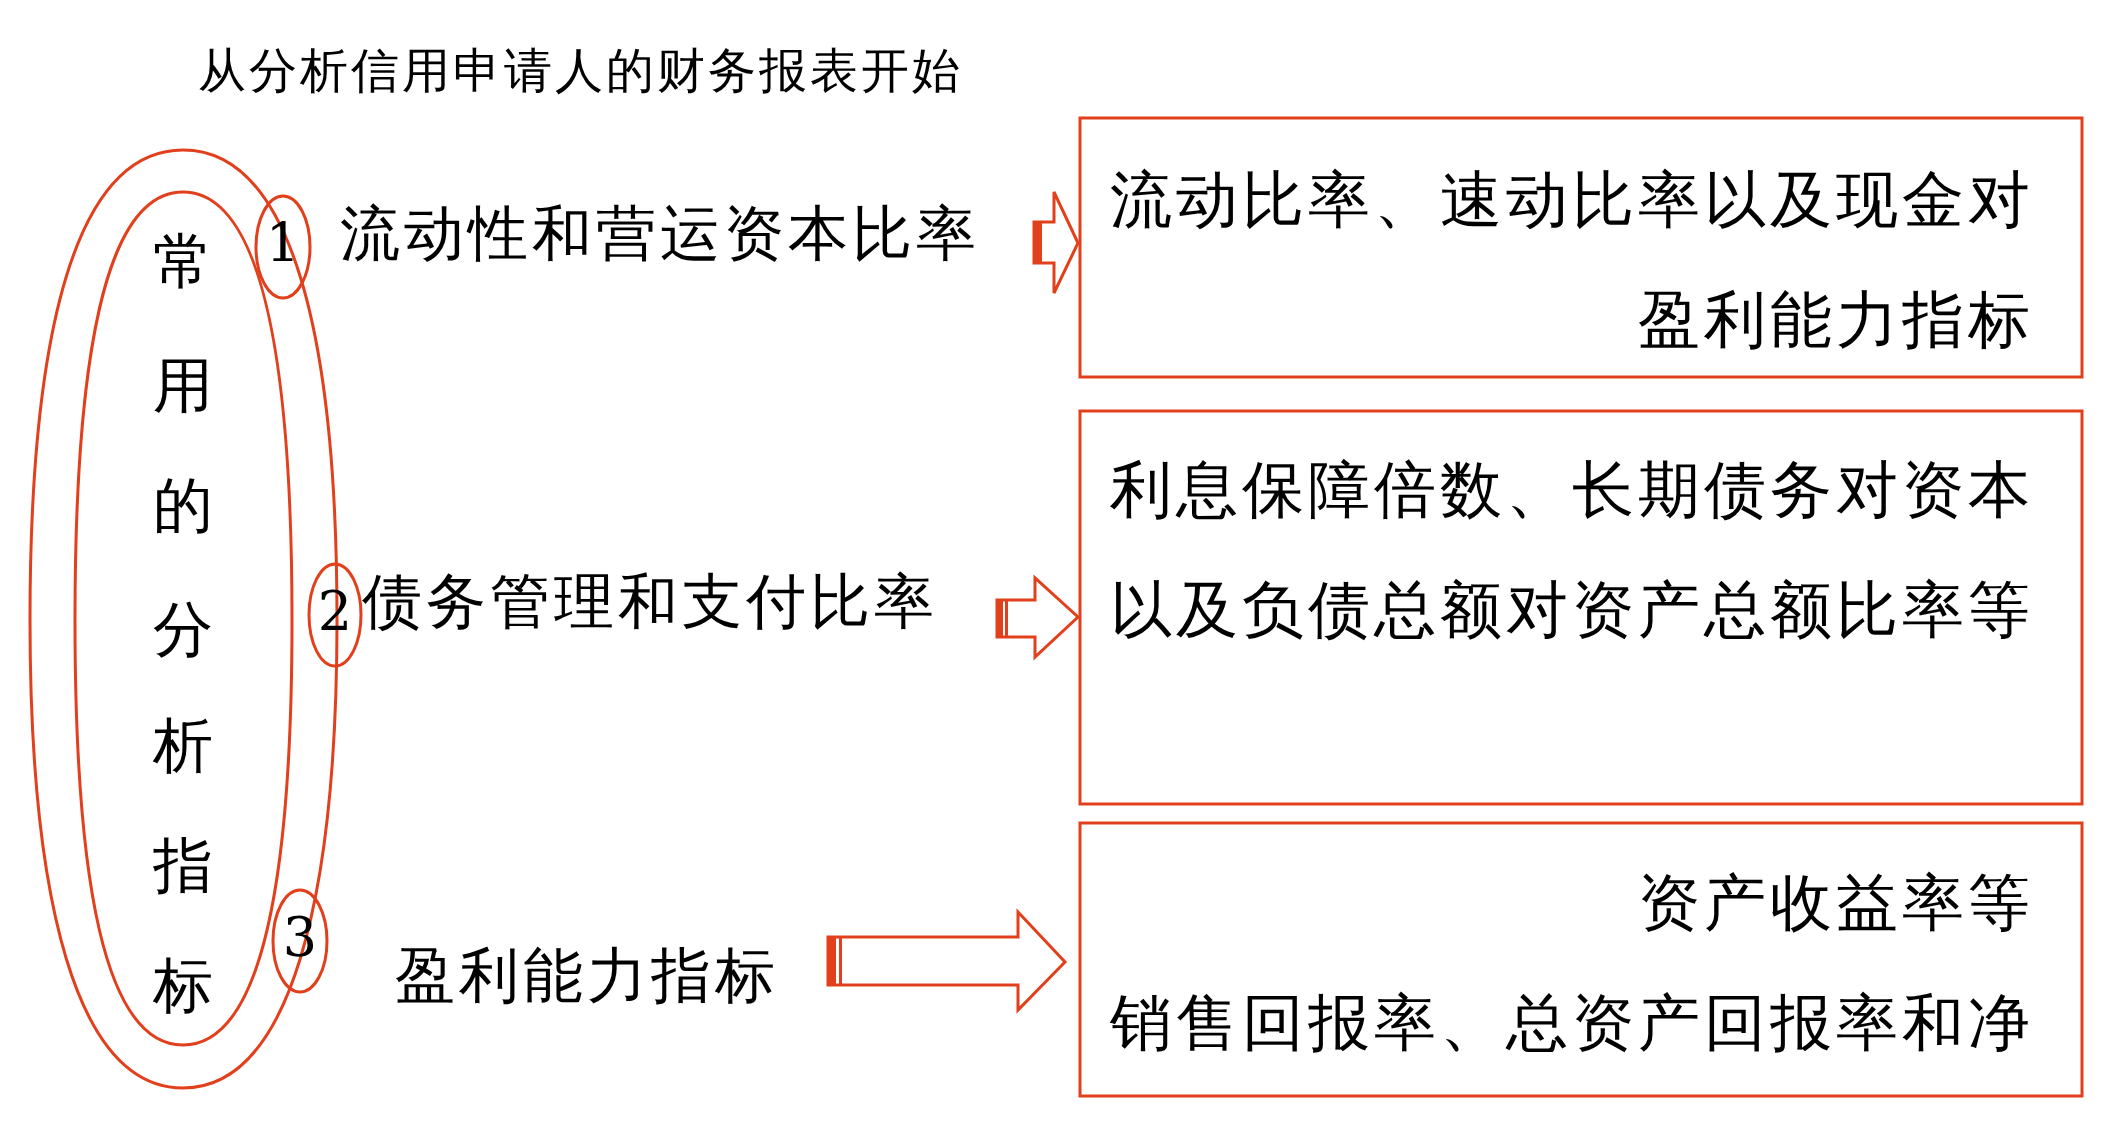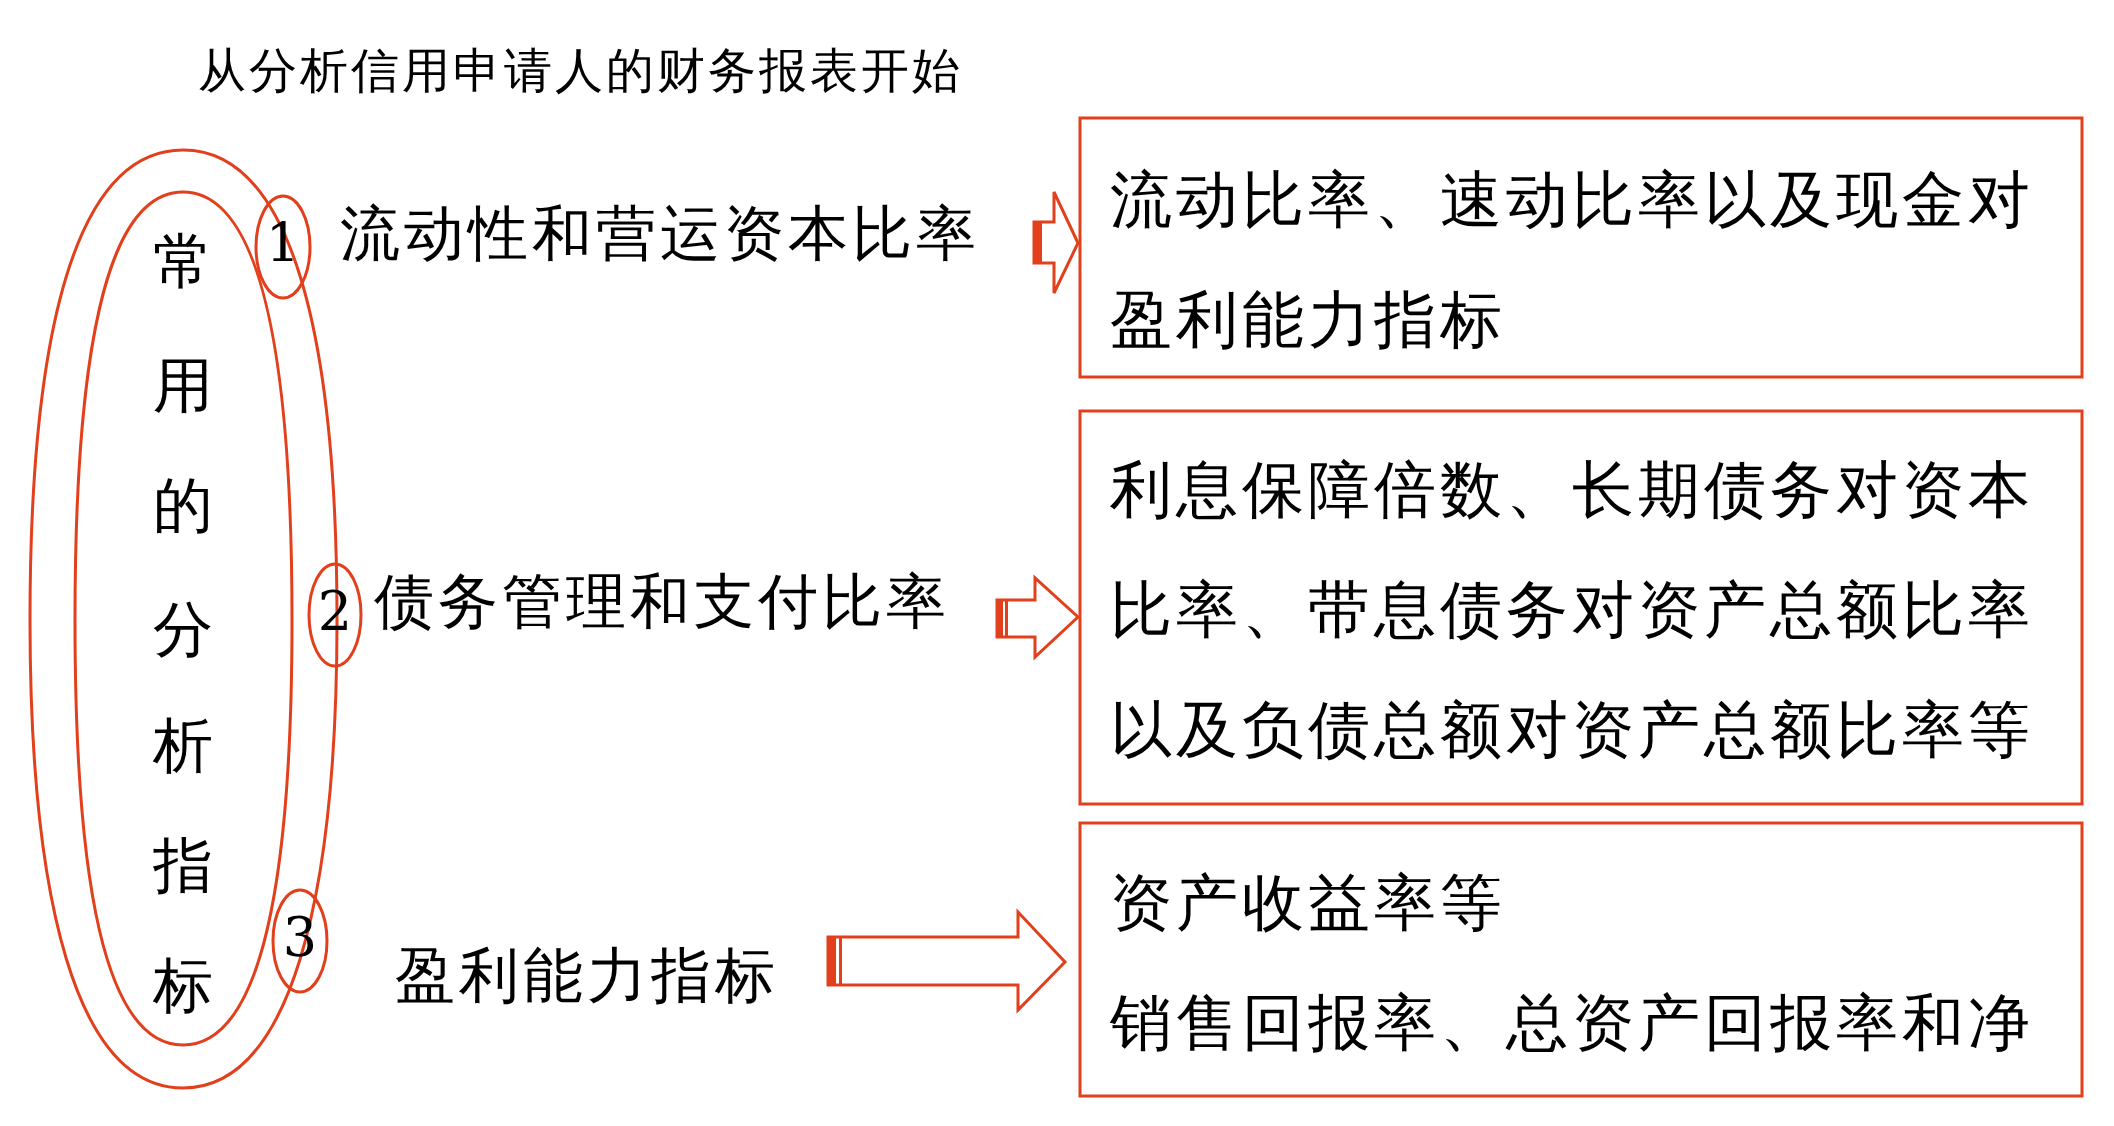--- a/index.html
+++ b/index.html
@@ -5,21 +5,21 @@
   html, body { margin: 0; padding: 0; background: #ffffff; }
   body { width: 2114px; height: 1126px; position: relative; overflow: hidden;
          font-family: "DejaVu Serif", "Liberation Serif", serif; color: #000; }
   .abs { position: absolute; white-space: nowrap; }
   svg.overlay { position: absolute; left: 0; top: 0; }
   .title { left: 198px; top: 30px; font-size: 48px; line-height: 80px; letter-spacing: 3px; }
   .vchar { position: absolute; left: 150px; width: 66px; text-align: center; font-size: 60px; line-height: 66px; }
   .num { position: absolute; font-size: 54px; line-height: 60px; width: 54px; text-align: center; }
   .cat { font-size: 60px; line-height: 70px; letter-spacing: 4px; }
   .box-text { position: absolute; font-size: 62px; letter-spacing: 4px; }
-  .box-text div { height: 120px; line-height: 120px; }
+  .box-text div { height: 120px; line-height: 120px; text-align: right; }
 </style>
 </head>
 <body>
 
 <svg class="overlay" width="2114" height="1126" viewBox="0 0 2114 1126">
   <g fill="none" stroke="#e2401c" stroke-width="3">
 
     <path d="M183,150 C290,150 337,330 337,620 C337,900 290,1088 183,1088 C76,1088 30,900 30,620 C30,330 76,150 183,150 Z"></path>
     <path d="M183,192 C262,192 292,360 292,620 C292,880 262,1045 183,1045 C104,1045 75,880 75,620 C75,360 104,192 183,192 Z"></path>
 
@@ -54,28 +54,27 @@
   <div class="vchar" style="top:712px">析</div>
   <div class="vchar" style="top:832px">指</div>
   <div class="vchar" style="top:952px">标</div>
 </div>
 
 <div class="num" style="left:256px; top:214px">1</div>
 <div class="num" style="left:308px; top:582px">2</div>
 <div class="num" style="left:273px; top:908px">3</div>
 
 <div class="abs cat" style="left:340px; top:198px">流动性和营运资本比率</div>
-<div class="abs cat" style="left:374px; top:566px">债务管理和支付比率</div>
+<div class="abs cat" style="left:362px; top:566px">债务管理和支付比率</div>
 <div class="abs cat" style="left:395px; top:940px">盈利能力指标</div>
 
 <div class="box-text" style="left:1110px; top:140px">
   <div>流动比率、速动比率以及现金对</div>
   <div>盈利能力指标</div>
 </div>
 <div class="box-text" style="left:1110px; top:430px">
   <div>利息保障倍数、长期债务对资本</div>
-  <div>比率、带息债务对资产总额比率</div>
   <div>以及负债总额对资产总额比率等</div>
 </div>
 <div class="box-text" style="left:1110px; top:843px">
   <div>资产收益率等</div>
   <div>销售回报率、总资产回报率和净</div>
 </div>
 
 </body></html>

